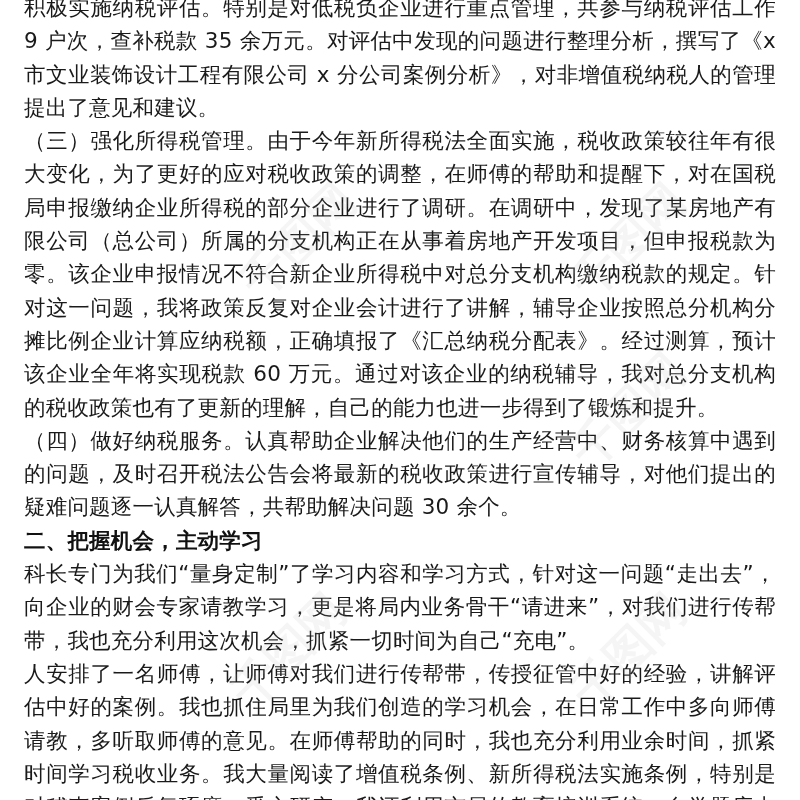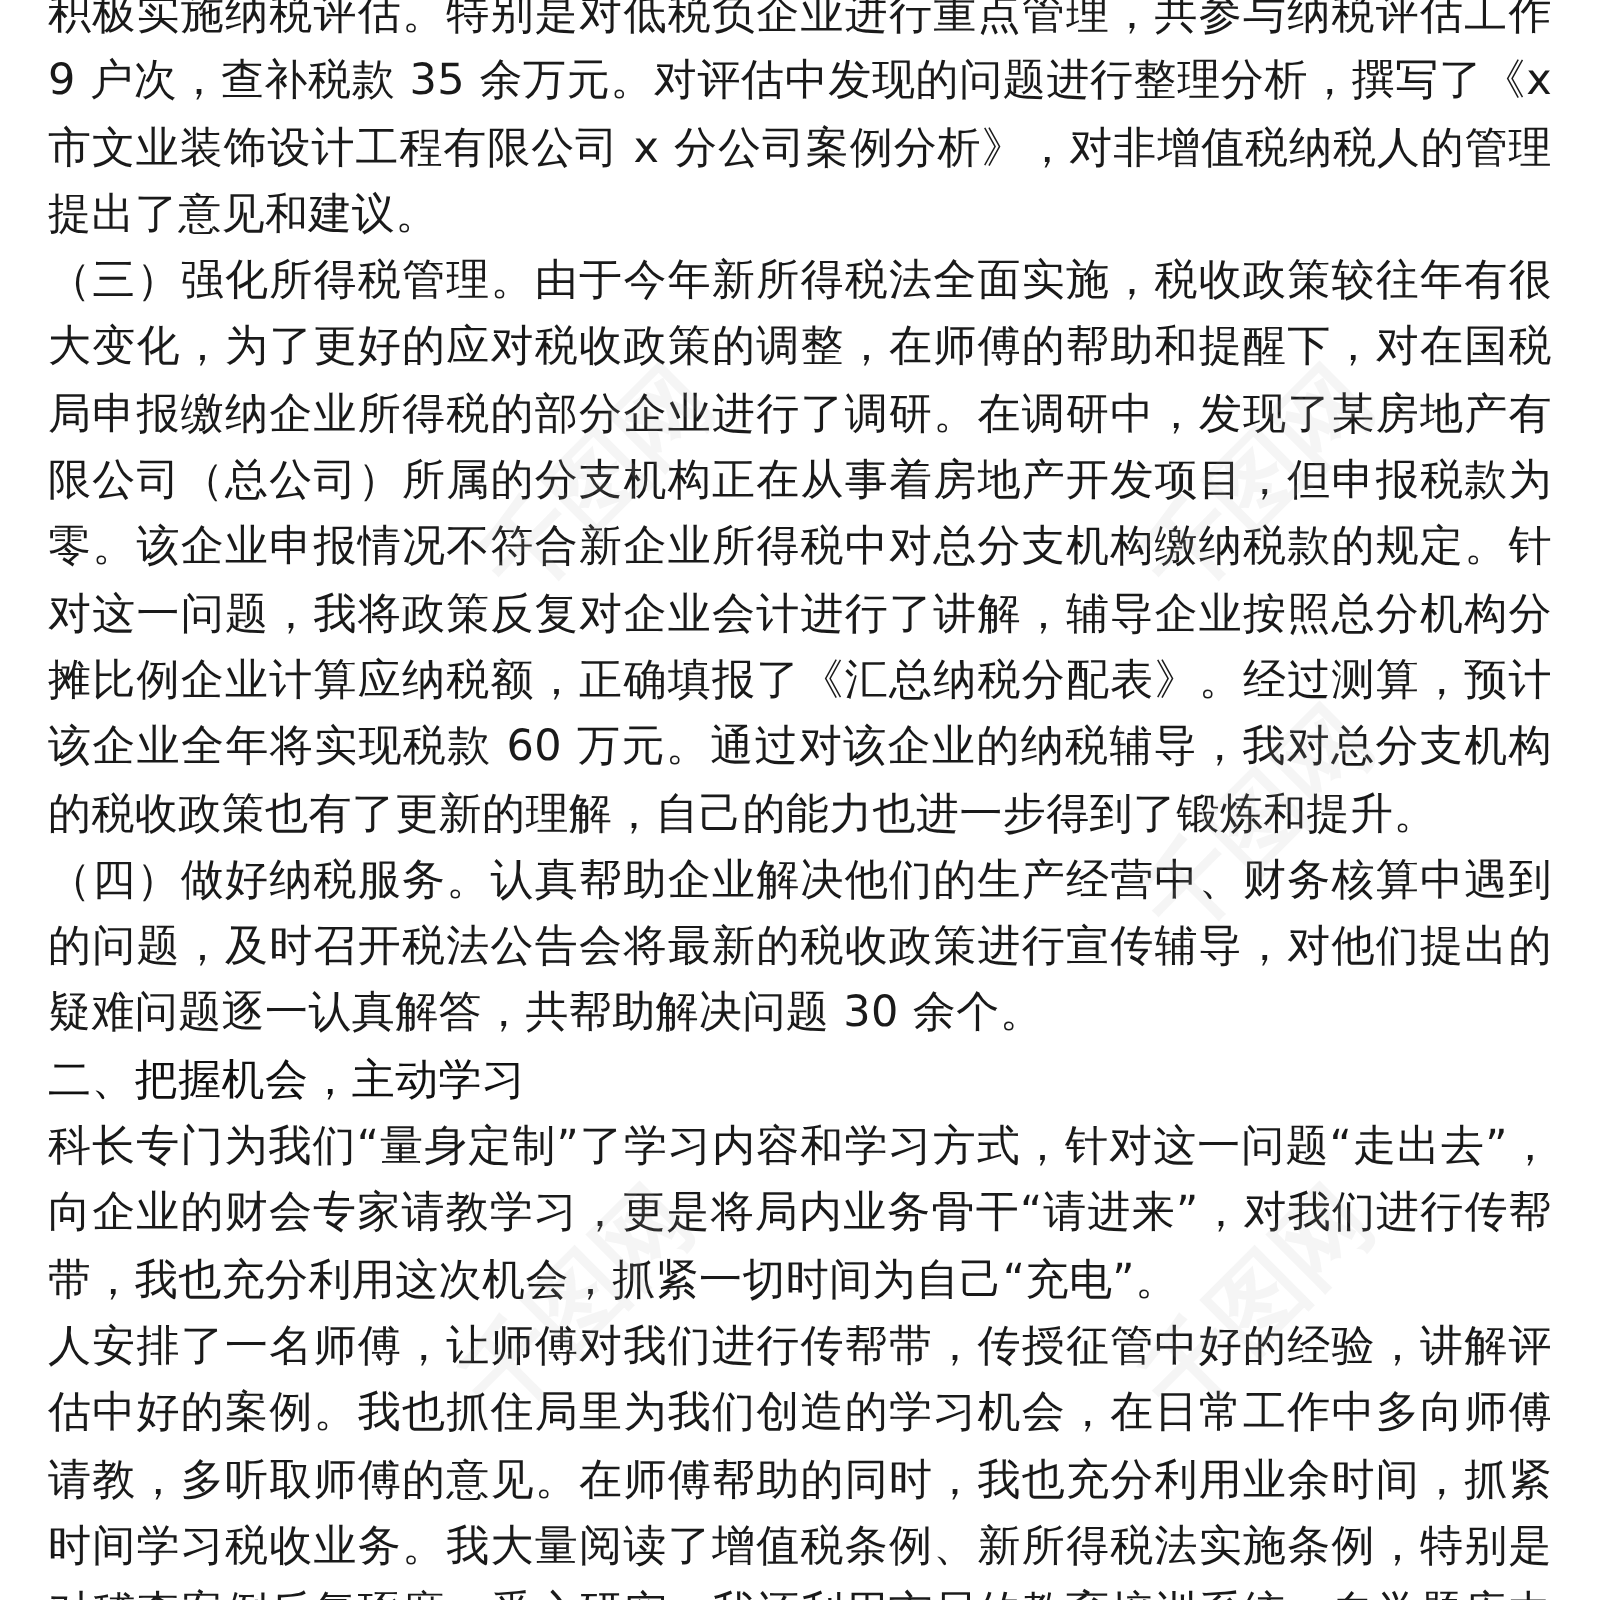--- a/index.html
+++ b/index.html
@@ -25,21 +25,21 @@
       letter-spacing: 0.2px;
     }
     .para {
       margin: 0;
       padding: 0;
       text-align: justify;
       text-justify: inter-ideograph;
     }
     .heading {
       margin: 0;
-      font-weight: normal;
+      font-weight: bold;
       color: #111111;
     }
     .watermark {
       position: absolute;
       font-family: "DejaVu Sans", sans-serif;
       font-size: 46px;
       color: rgba(180, 180, 180, 0.13);
       transform: rotate(-45deg);
       pointer-events: none;
       white-space: nowrap;

